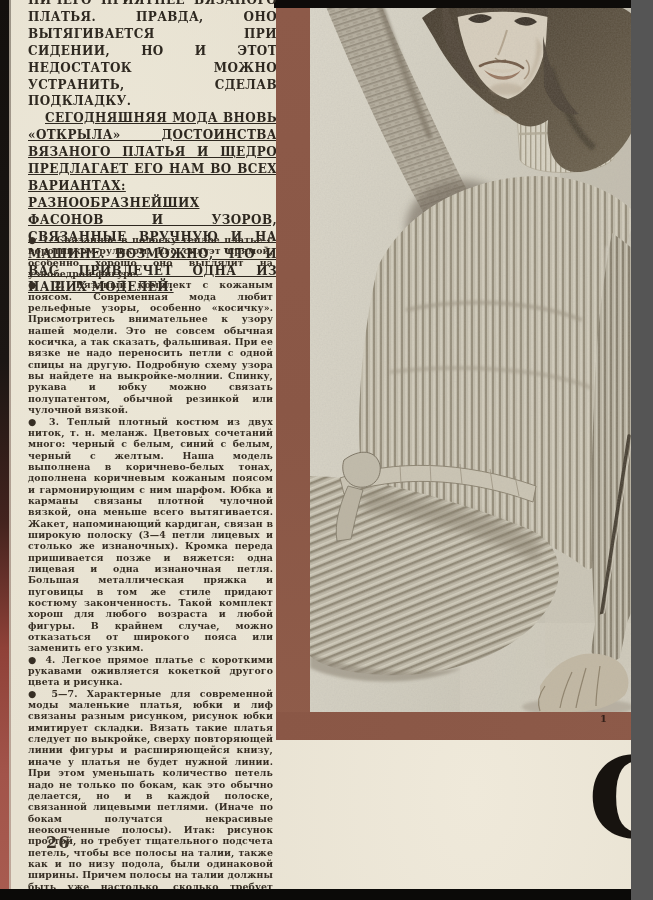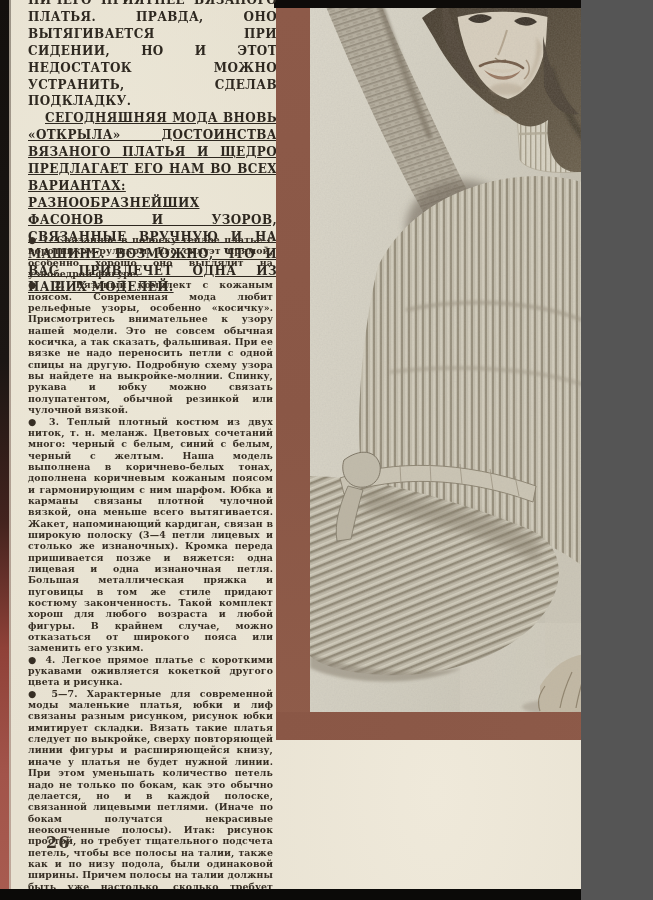--- a/index.html
+++ b/index.html
@@ -1,17 +1,17 @@
 <!DOCTYPE html>
 <html><head>
 <meta charset="utf-8">
 <style>
   html,body{margin:0;padding:0;background:#555;}
   .page{
-    position:relative;width:581px;height:900px;overflow:hidden;
+    position:relative;width:631px;height:900px;overflow:hidden;
     background:
       radial-gradient(ellipse at 75% 88%, #efe9da 0%, rgba(239,233,218,0) 45%),
       radial-gradient(ellipse at 18% 30%, #ece7d7 0%, rgba(236,231,215,0) 55%),
       radial-gradient(ellipse at 50% 5%, #e3ddcc 0%, rgba(227,221,204,0) 40%),
       #e7e1d1;
     font-family:"DejaVu Serif","Liberation Serif",serif;
     color:#332c23;
   }
   
   .edge-strip{

